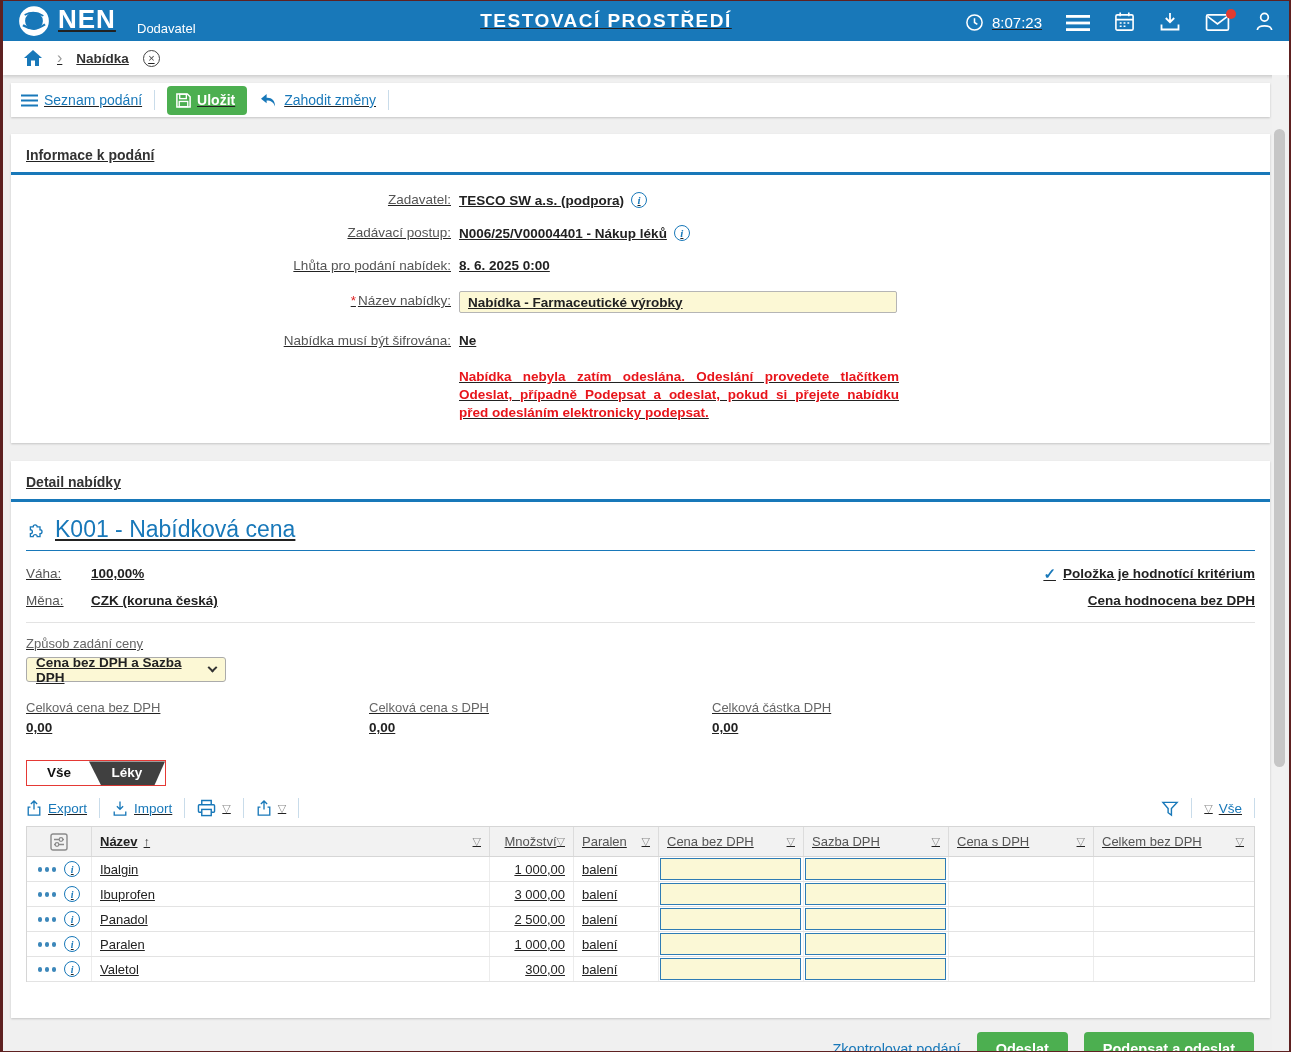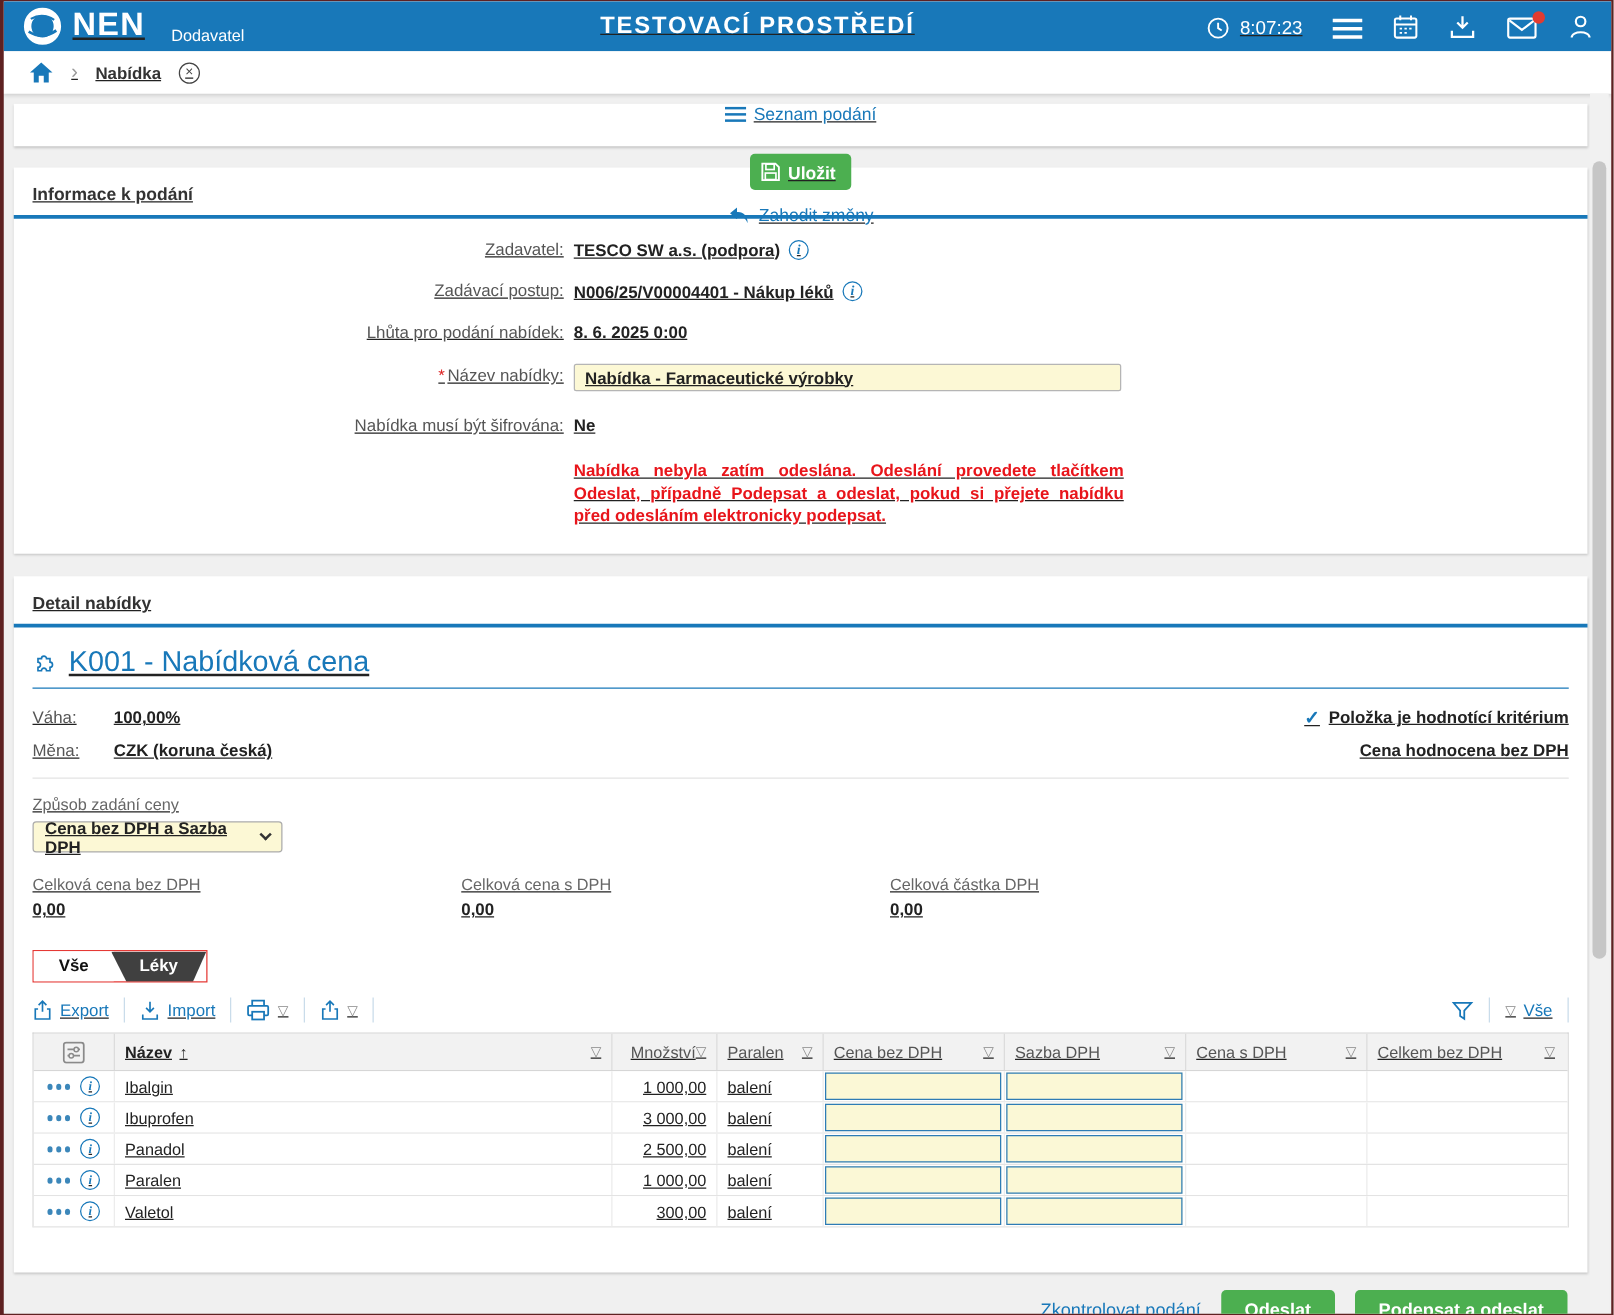--- a/index.html
+++ b/index.html
@@ -30,21 +30,21 @@
   .tbtn { cursor:pointer; display:flex; align-items:center; }
   
   .crumbbar { height:34px; background:#fff; display:flex; align-items:center; padding:0 20px; gap:14px;
               box-shadow:0 2px 3px rgba(0,0,0,.14); position:relative; z-index:3; }
   .crumb-sep { color:#9a9a9a; font-size:16px; }
   .crumb-item { font-weight:bold; color:#333; }
   .crumb-close { width:17px; height:17px; border:1.4px solid #444; border-radius:50%;
                  display:flex; align-items:center; justify-content:center; font-size:11px; color:#444; }
   
   .content { padding:8px 19px 0 8px; }
-  .card { background:#fff; box-shadow:0 1px 2px rgba(0,0,0,.18);flex-direction:column; }
+  .card { background:#fff; box-shadow:0 1px 2px rgba(0,0,0,.18); }
   .actionbar { height:34px; display:flex; align-items:center; padding:0 10px; gap:12px; margin-bottom:17px; }
   .blue-link { color:#1878b9; display:flex; align-items:center; gap:6px; font-size:14px; cursor:pointer; }
   .vsep { width:1px; height:20px; background:#c9dcea; }
   .btn-green { background:#4caf50; color:#fff; font-weight:bold; border:none; border-radius:4px;
                font-size:14px; padding:6px 12px 6px 8px; display:flex; align-items:center; gap:5px;
                font-family:"Liberation Sans",sans-serif; cursor:pointer; }
   .card-title { font-size:14px; font-weight:bold; color:#333; padding:13px 15px 9px; }
   .blue-rule { height:3px; background:#1878b9; }
   
   .info-card { padding-bottom:22px; margin-bottom:18px; }

